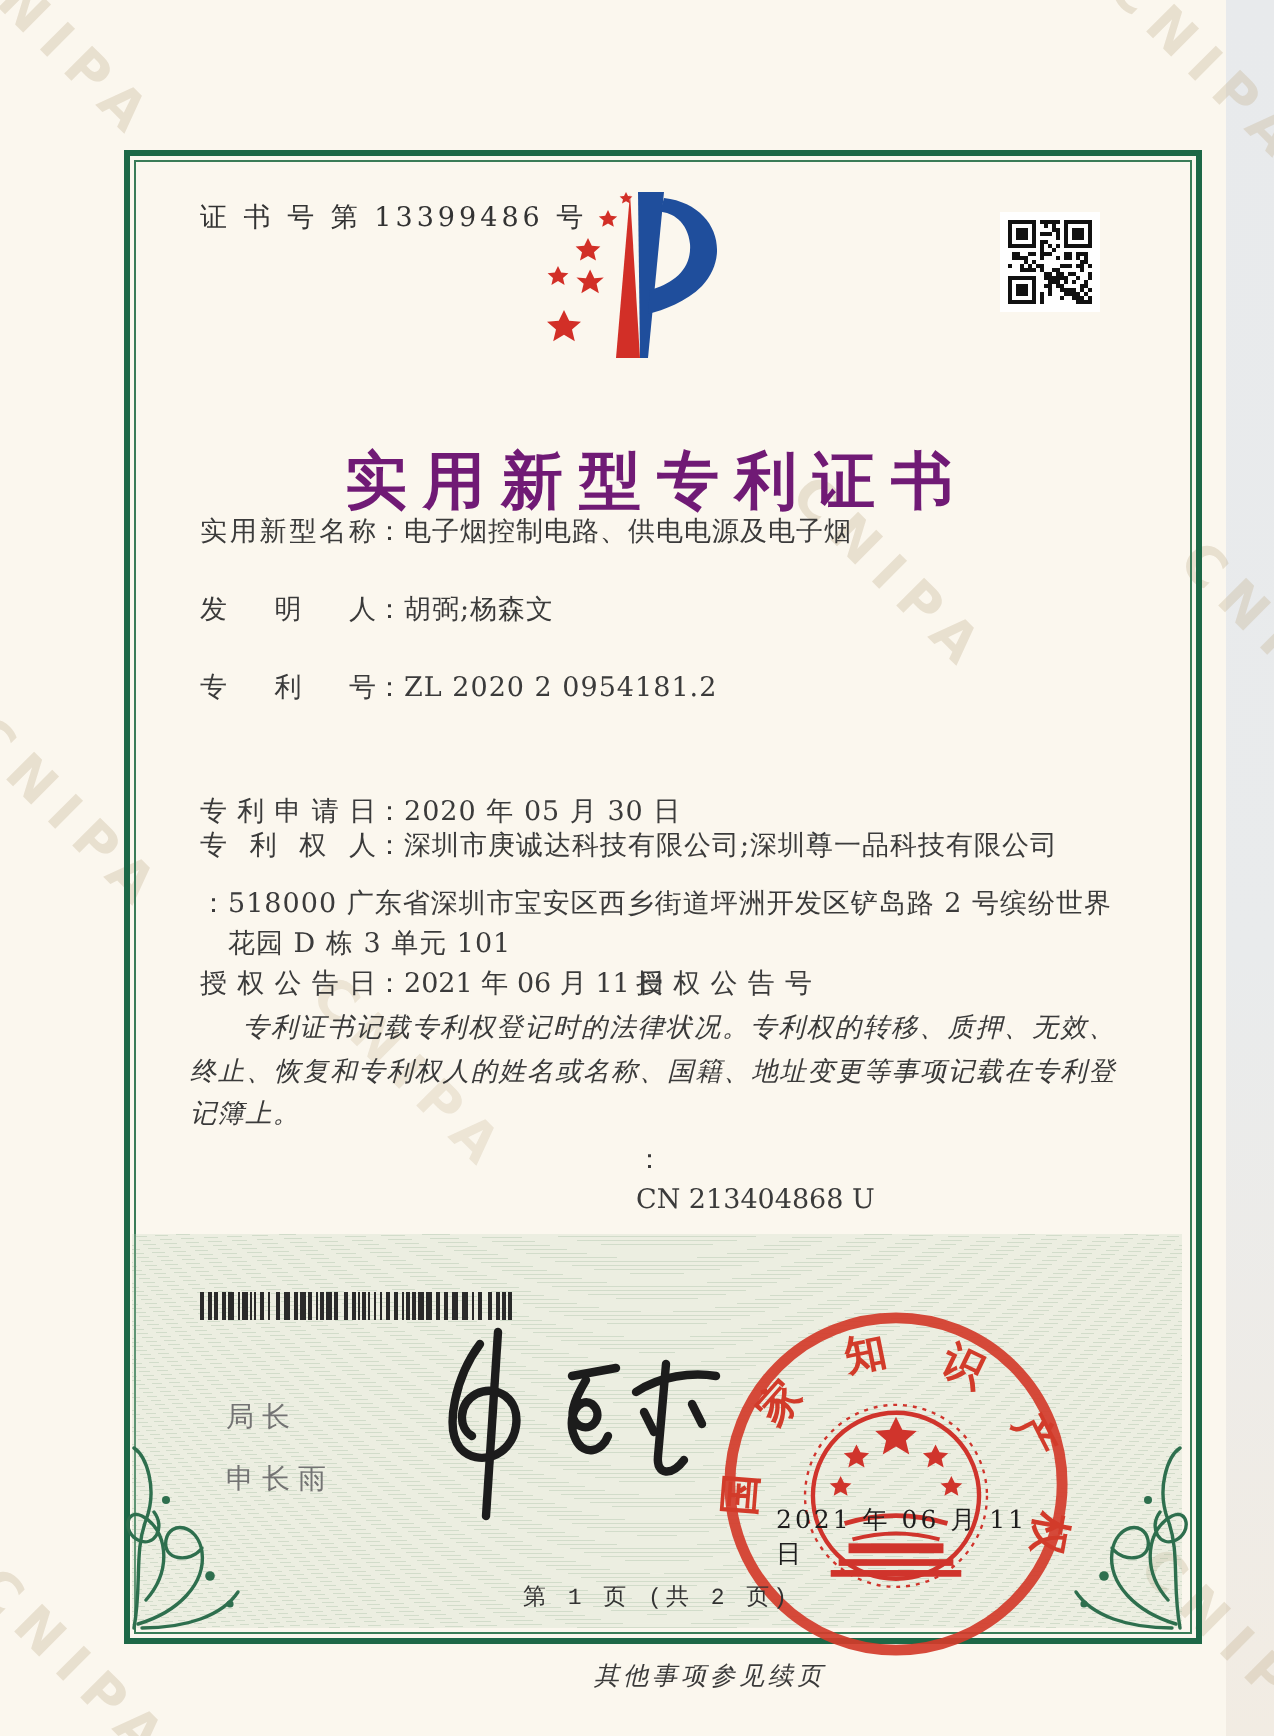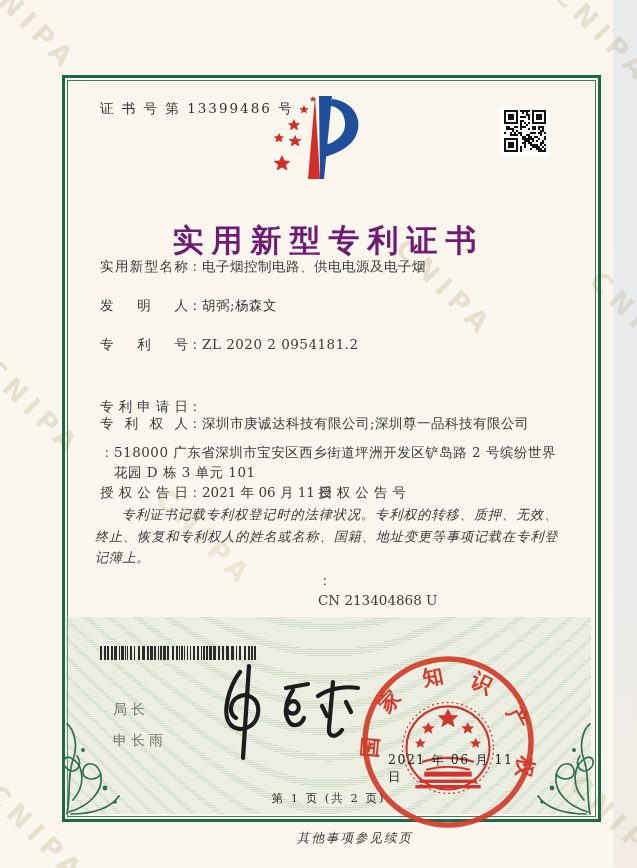--- a/index.html
+++ b/index.html
@@ -34,21 +34,21 @@
   .waves{left:66px;top:617px;width:525px;height:197px;
      background-color:rgba(196,214,194,0.28);
      background-image:repeating-radial-gradient(120% 95% at 50% 235%,
         rgba(105,148,110,0.20) 0 1px, rgba(0,0,0,0) 1px 7px);}
   .barcode{left:100px;top:646px;}
   .signer{left:113px;top:694px;font-size:14px;letter-spacing:4px;color:#737373;line-height:31px;}
   .sig{left:198px;top:658px;}
   .seal{left:359px;top:653px;}
   .seal-date{left:388px;top:752px;width:140px;font-size:12.5px;letter-spacing:1.5px;color:#1e1e1e;}
   .page-num{left:62px;top:791px;width:533px;text-align:center;font-size:11.5px;
-            letter-spacing:2px;color:#333;}
+            letter-spacing:2px;color:#333;font-family:Liberation Mono, monospace;}
   .note{left:0;top:830px;width:614px;text-align:center;font-size:12.5px;
         letter-spacing:2px;color:#3a3a3a;font-style:italic;padding-left:48px;}
   .flourish{pointer-events:none;}
   .qr-box{left:500px;top:106px;width:50px;height:50px;background:#fff;
           display:flex;align-items:center;justify-content:center;}
 </style>
 </head>
 <body>
 
 <div class="abs edge-strip"></div>
@@ -321,20 +321,21 @@
     <span class="val">胡弼;杨森文</span>
 </div>
 <div class="abs row" style="top:334px;justify-content:flex-end;">
   <span class="lbl">专利号</span>
     <span class="colon">：</span>
     <span class="val">ZL 2020 2 0954181.2</span>
 </div>
 <div class="abs row" style="top:396px;">
   <span class="lbl">专利申请日</span>
     <span class="colon">：</span>
+    <span class="val">2020 年 05 月 30 日</span>
 </div>
 <div class="abs row" style="top:413px;">
   <span class="lbl">专利权人</span>
     <span class="colon">：</span>
     <span class="val">深圳市庚诚达科技有限公司;深圳尊一品科技有限公司</span>
 </div>
 <div class="abs row" style="top:442px;">
     <span class="colon">：</span>
     <span class="val">518000 广东省深圳市宝安区西乡街道坪洲开发区铲岛路 2 号缤纷世界花园 D 栋 3 单元 101</span>
 </div>

